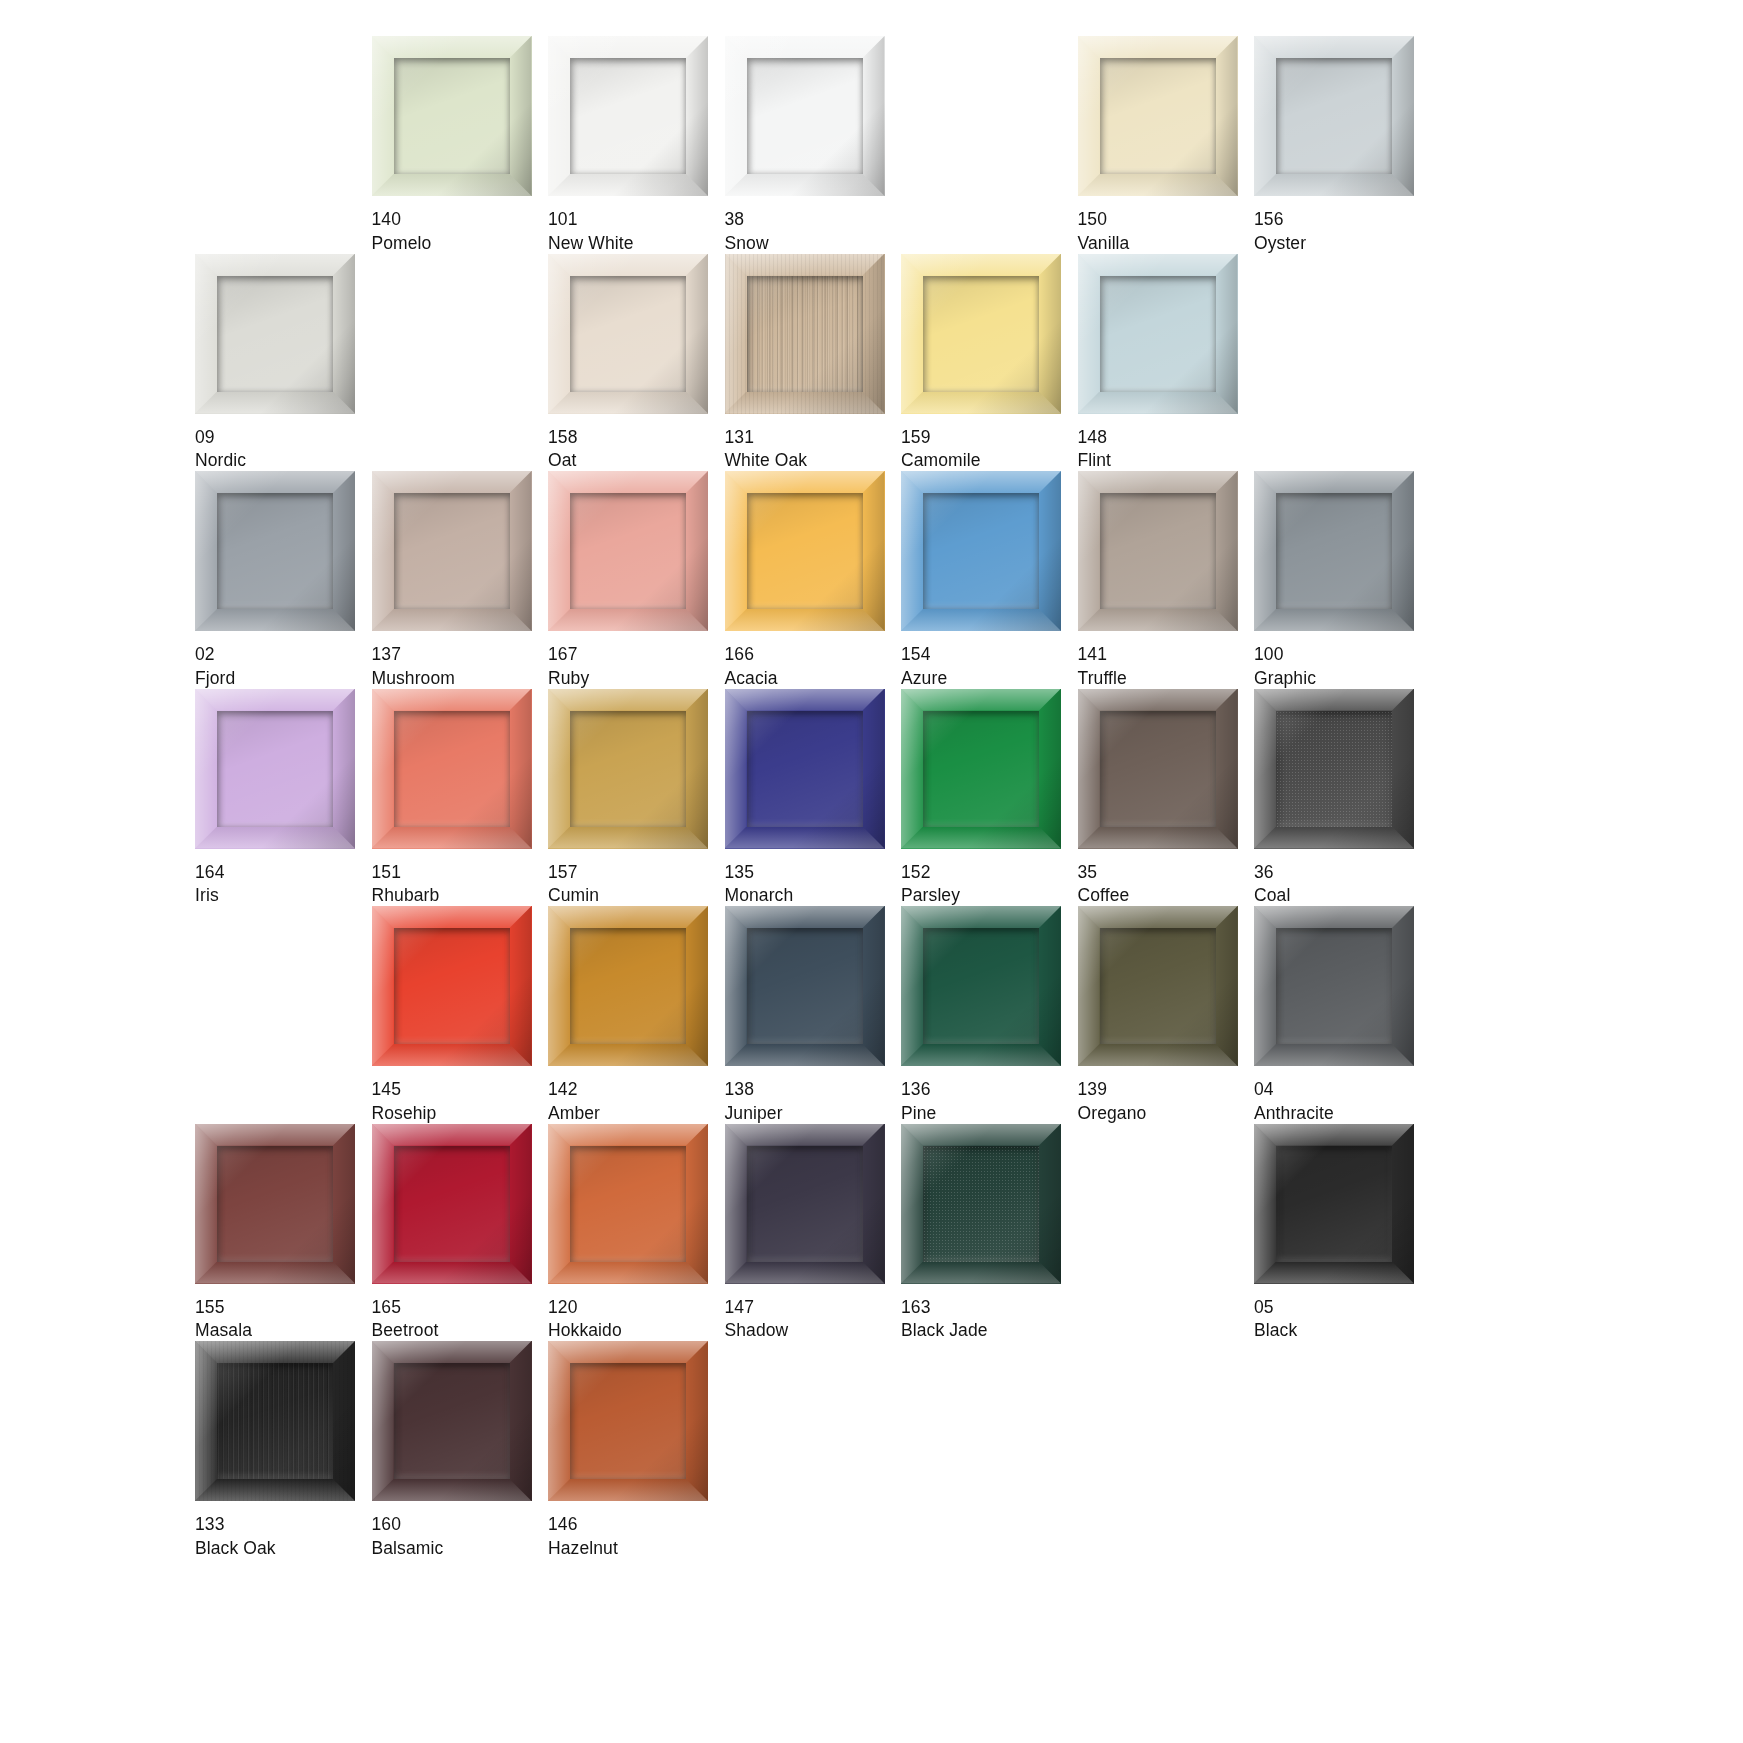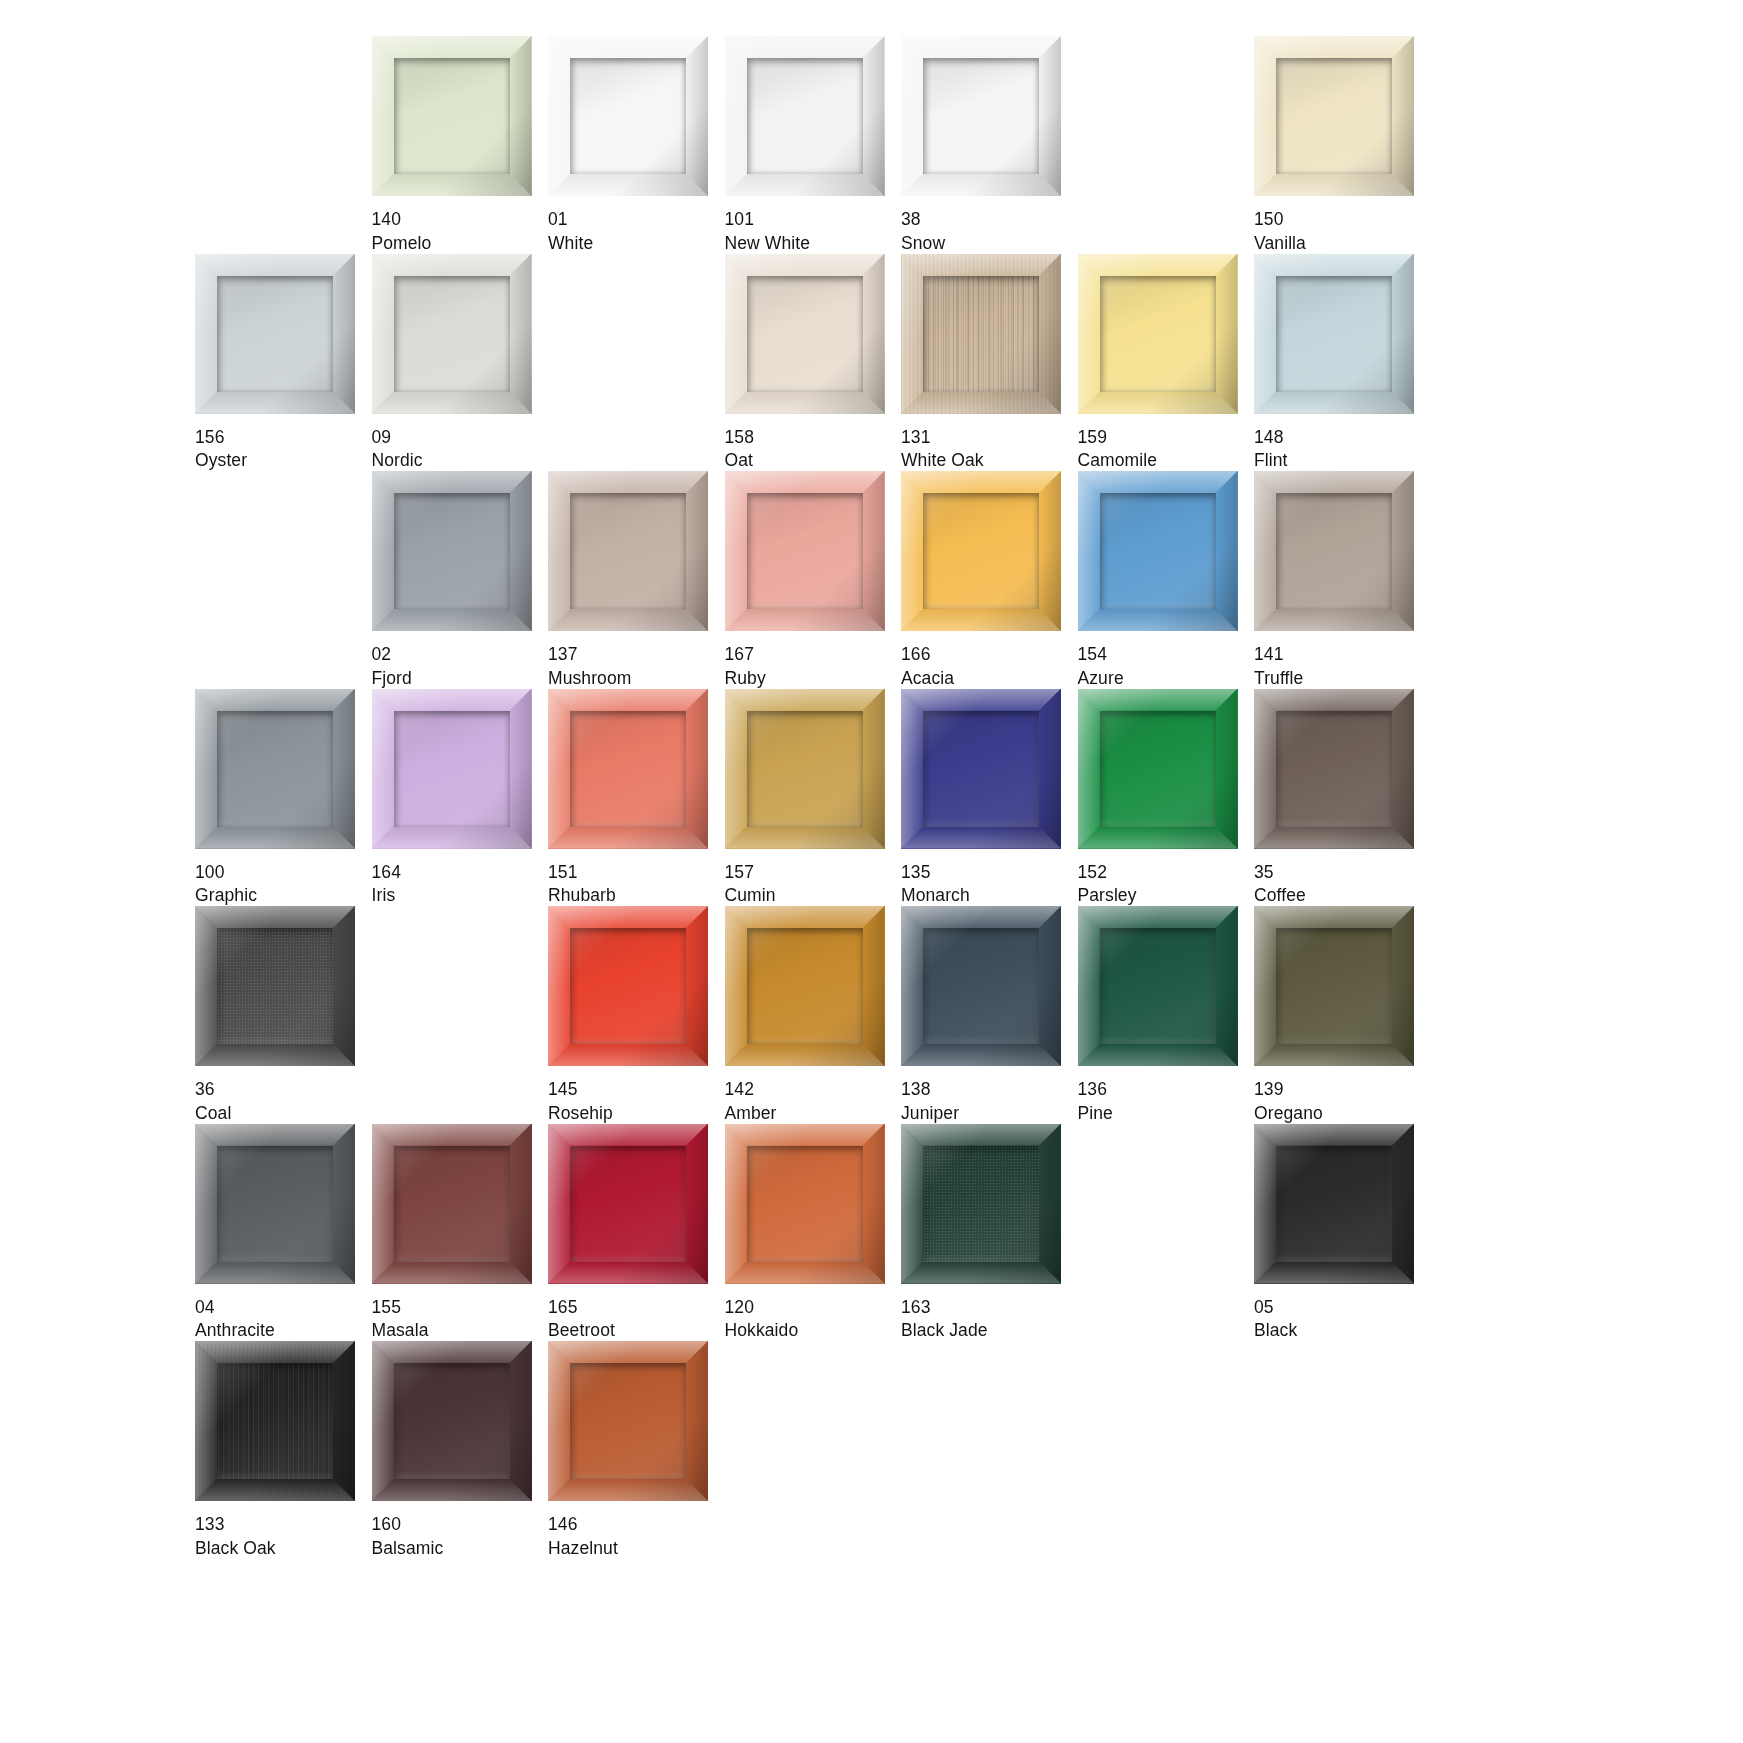--- a/index.html
+++ b/index.html
@@ -153,34 +153,20 @@
           <div class="face bottom"></div>
           <div class="inner"></div>
           <div class="bevel"></div>
         </div>
         <div class="labels">
           <span class="code">140</span>
           <span class="name">Pomelo</span>
         </div>
       </div>
       <div class="cell">
-        <div class="swatch" style="--c:#f6f6f4">
-          <div class="face top"></div>
-          <div class="face left"></div>
-          <div class="face right"></div>
-          <div class="face bottom"></div>
-          <div class="inner"></div>
-          <div class="bevel"></div>
-        </div>
-        <div class="labels">
-          <span class="code">01</span>
-          <span class="name">White</span>
-        </div>
-      </div>
-      <div class="cell">
         <div class="swatch" style="--c:#f2f2f0">
           <div class="face top"></div>
           <div class="face left"></div>
           <div class="face right"></div>
           <div class="face bottom"></div>
           <div class="inner"></div>
           <div class="bevel"></div>
         </div>
         <div class="labels">
           <span class="code">101</span>
@@ -616,20 +602,34 @@
           <div class="face top"></div>
           <div class="face left"></div>
           <div class="face right"></div>
           <div class="face bottom"></div>
           <div class="inner"></div>
           <div class="bevel"></div>
         </div>
         <div class="labels">
           <span class="code">120</span>
           <span class="name">Hokkaido</span>
+        </div>
+      </div>
+      <div class="cell">
+        <div class="swatch" style="--c:#3c3848">
+          <div class="face top"></div>
+          <div class="face left"></div>
+          <div class="face right"></div>
+          <div class="face bottom"></div>
+          <div class="inner"></div>
+          <div class="bevel"></div>
+        </div>
+        <div class="labels">
+          <span class="code">147</span>
+          <span class="name">Shadow</span>
         </div>
       </div>
       <div class="cell">
         <div class="swatch matte" style="--c:#25423a">
           <div class="face top"></div>
           <div class="face left"></div>
           <div class="face right"></div>
           <div class="face bottom"></div>
           <div class="inner"></div>
           <div class="bevel"></div>

